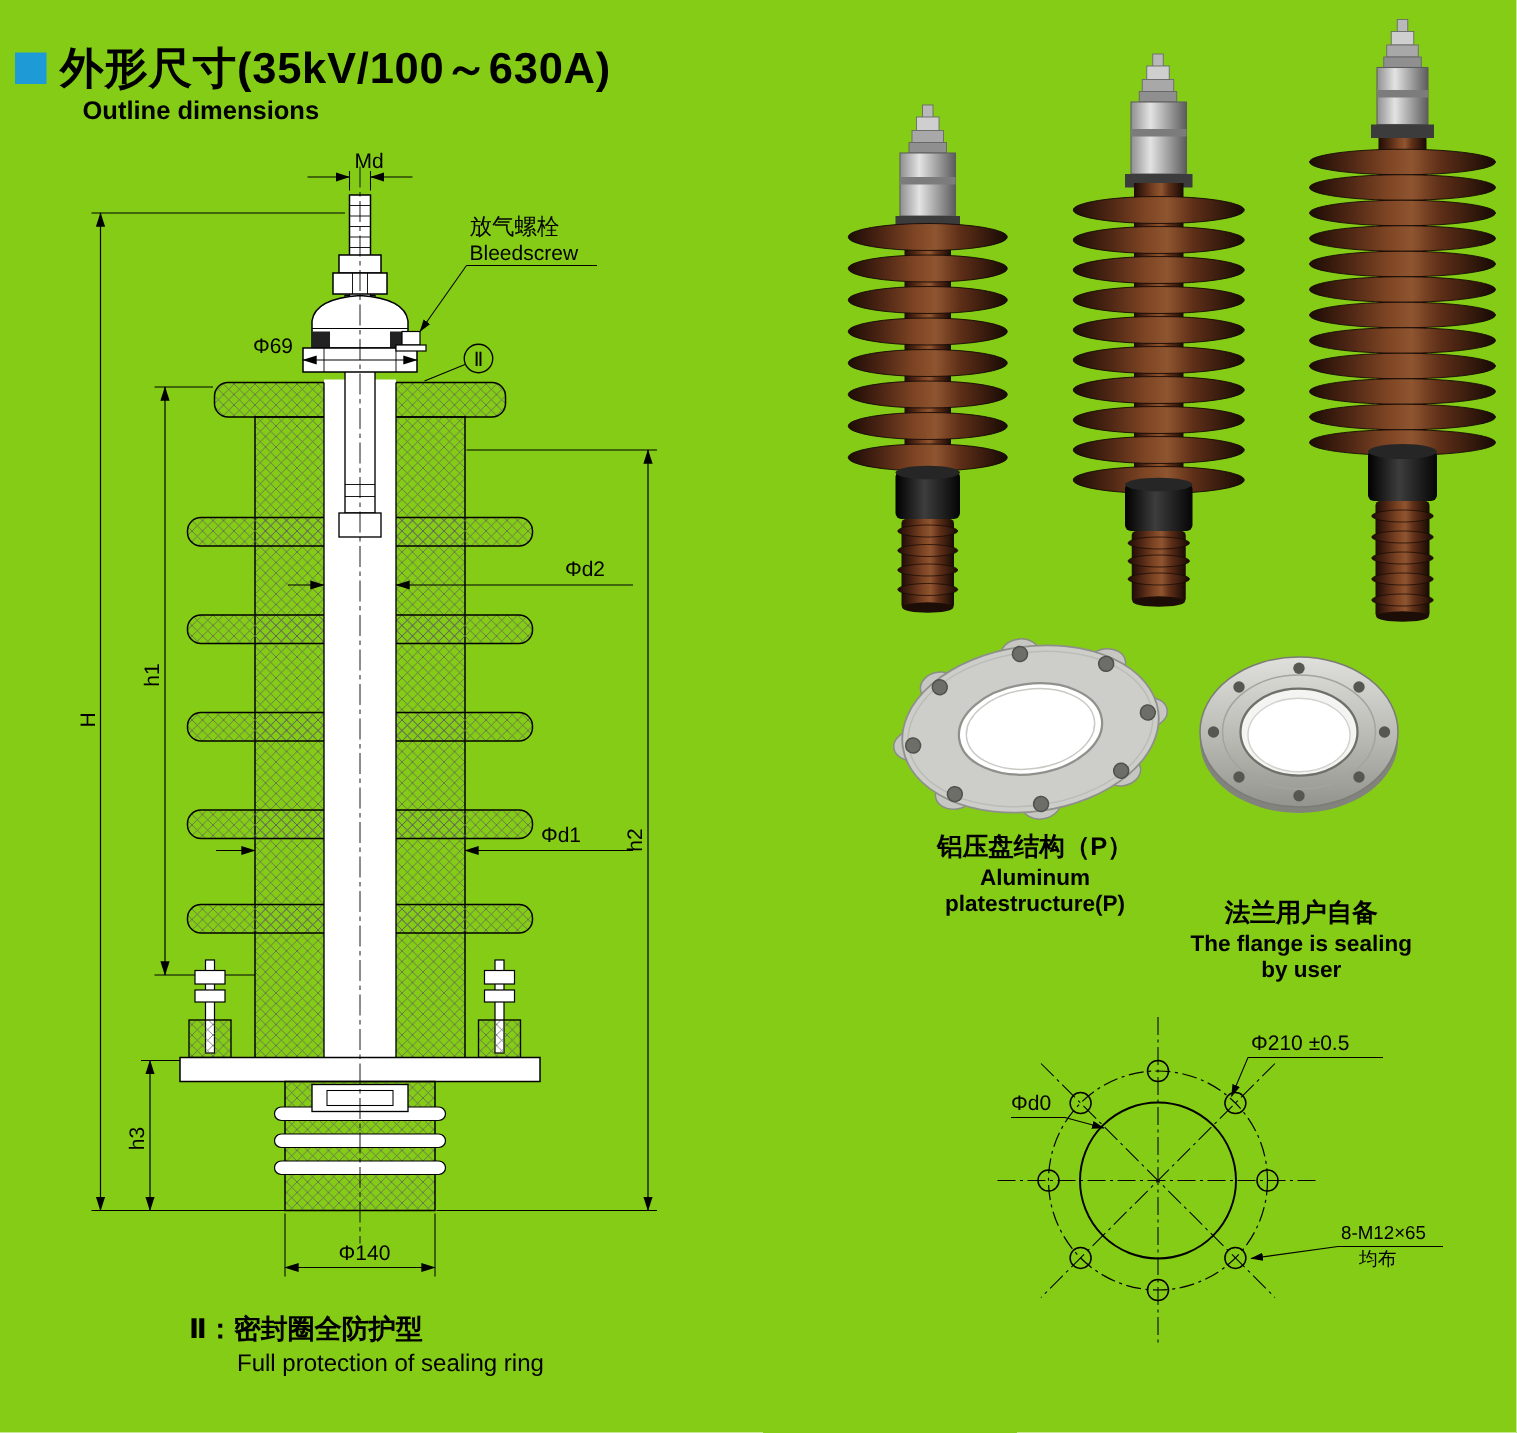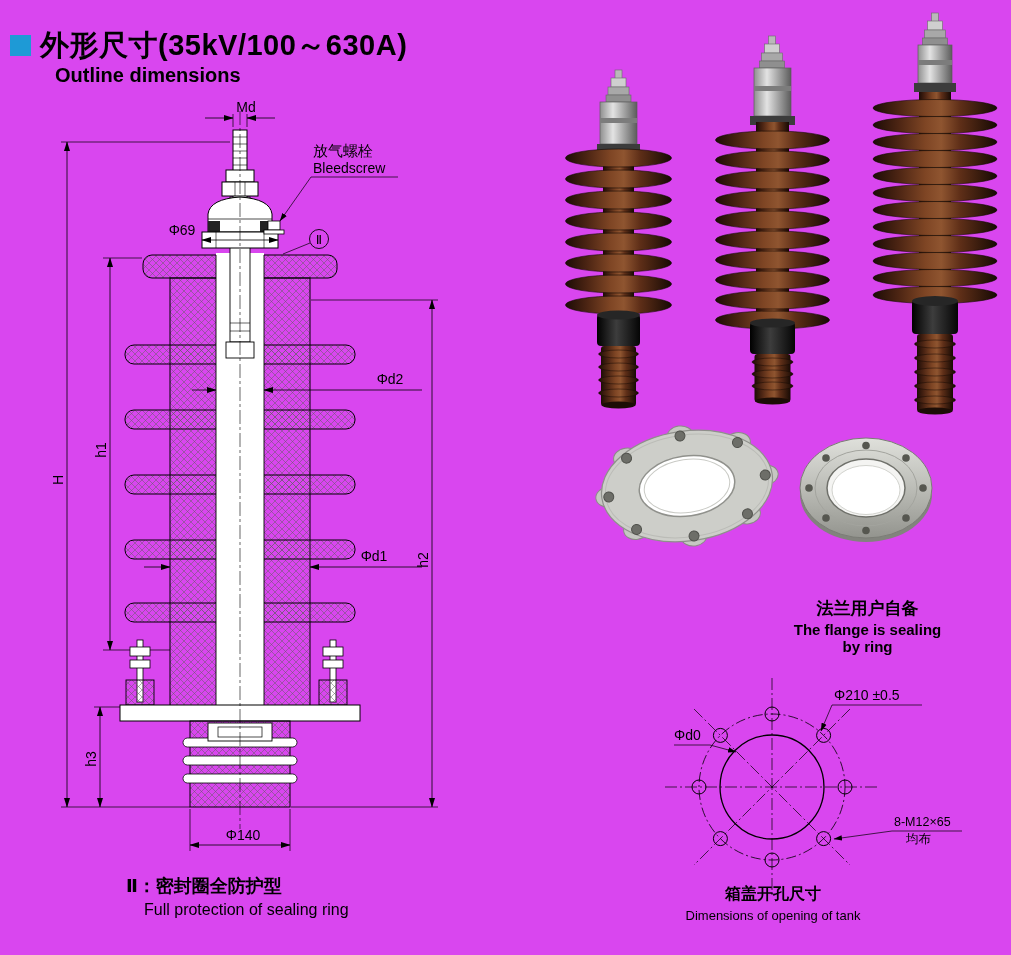--- a/index.html
+++ b/index.html
@@ -1,24 +1,24 @@
 <!DOCTYPE html>
 <html><head>
 <meta charset="utf-8">
 <style>
   html,body{margin:0;padding:0;background:#fff;}
-  .page{position:relative;width:1011px;height:955px;background:#d946ef;overflow:hidden;
+  .page{position:relative;width:1011px;height:955px;background:#84cc16;overflow:hidden;
         font-family:"Liberation Sans","DejaVu Sans",sans-serif;color:#000;}
   .abs{position:absolute;}
   .title-bullet{left:10px;top:35px;width:21px;height:21px;background:#1e9ad6;}
   .page-title{left:40px;top:26px;font-size:29px;font-weight:bold;letter-spacing:.5px;white-space:nowrap;}
-  .page-subtitle{left:55px;top:64px;font-size:20px;font-weight:bold;}
+  .page-subtitle{left:55px;top:64px;font-size:17px;font-weight:bold;}
   .cap-drawing{left:126px;top:874px;}
   .cap-drawing .cn{font-size:18px;font-weight:bold;}
-  .cap-drawing .en{font-size:16px;margin-left:18px;margin-top:3px;text-align:right;}
+  .cap-drawing .en{font-size:16px;margin-left:32px;margin-top:3px;text-align:right;}
   .photo-cap{text-align:center;line-height:1.15;}
   .photo-cap .cn{font-size:17px;font-weight:bold;margin-bottom:2px;}
   .photo-cap .en{font-size:15px;font-weight:bold;}
   .cap-alum{left:595px;top:555px;width:190px;}
   .cap-flange{left:760px;top:555px;width:215px;margin-top:44px;}
   .cap-tank{left:662px;top:884px;width:222px;text-align:center;}
   .cap-tank .cn{font-size:16px;font-weight:bold;margin-bottom:3px;}
   .cap-tank .en{font-size:13px;}
   svg text{font-family:"Liberation Sans","DejaVu Sans",sans-serif;}
 </style>
@@ -314,24 +314,29 @@
       <circle cx="-40" cy="30" r="3.8" fill="#565750"></circle>
       <circle cx="-57" cy="0" r="3.8" fill="#565750"></circle>
       <circle cx="-40" cy="-30" r="3.8" fill="#565750"></circle>
       <circle cx="0" cy="-42.5" r="3.8" fill="#565750"></circle>
       <circle cx="40" cy="-30" r="3.8" fill="#565750"></circle>
       <ellipse rx="39" ry="29" fill="#f4f4f2" stroke="#6f706a" stroke-width="1.5"></ellipse>
       <ellipse cx="0" cy="2" rx="34" ry="24.5" fill="#ffffff" stroke="#d2d3ce"></ellipse>
     </g>
   </svg>
 
+  <div class="abs photo-cap cap-alum">
+    <div class="cn">铝压盘结构（P）</div>
+    <div class="en">Aluminum</div>
+    <div class="en">platestructure(P)</div>
+  </div>
   <div class="abs photo-cap cap-flange">
     <div class="cn">法兰用户自备</div>
     <div class="en">The flange is sealing</div>
-    <div class="en">by ring</div>
+    <div class="en">by user</div>
   </div>
 
   <svg class="abs" style="left:610px;top:640px;" width="400" height="290" viewBox="0 0 400 290">
     <defs>
       <marker id="arr2" viewBox="0 0 10 8" markerWidth="12" markerHeight="9.6" refX="9.5" refY="4" orient="auto-start-reverse">
         <path d="M10,4 L0,0.8 L0,7.2 Z" fill="#000"></path>
       </marker>
     </defs>
     <g stroke="#000" fill="none">
       <line x1="55" y1="147" x2="270" y2="147" stroke-width="0.7" stroke-dasharray="12 3 2 3"></line>
@@ -353,18 +358,14 @@
       <path d="M352,191 L282,191 L224,199" stroke-width="0.7" marker-end="url(#arr2)"></path>
     </g>
     <g font-size="14" fill="#000">
       <text x="224" y="60">Φ210 ±0.5</text>
       <text x="64" y="100">Φd0</text>
       <text x="284" y="186" font-size="12.5">8-M12×65</text>
       <text x="296" y="203" font-size="12.5">均布</text>
     </g>
   </svg>
 
-  <div class="abs cap-tank">
-    <div class="cn">箱盖开孔尺寸</div>
-    <div class="en">Dimensions of opening of tank</div>
-  </div>
 
 </div>
 
 </body></html>

